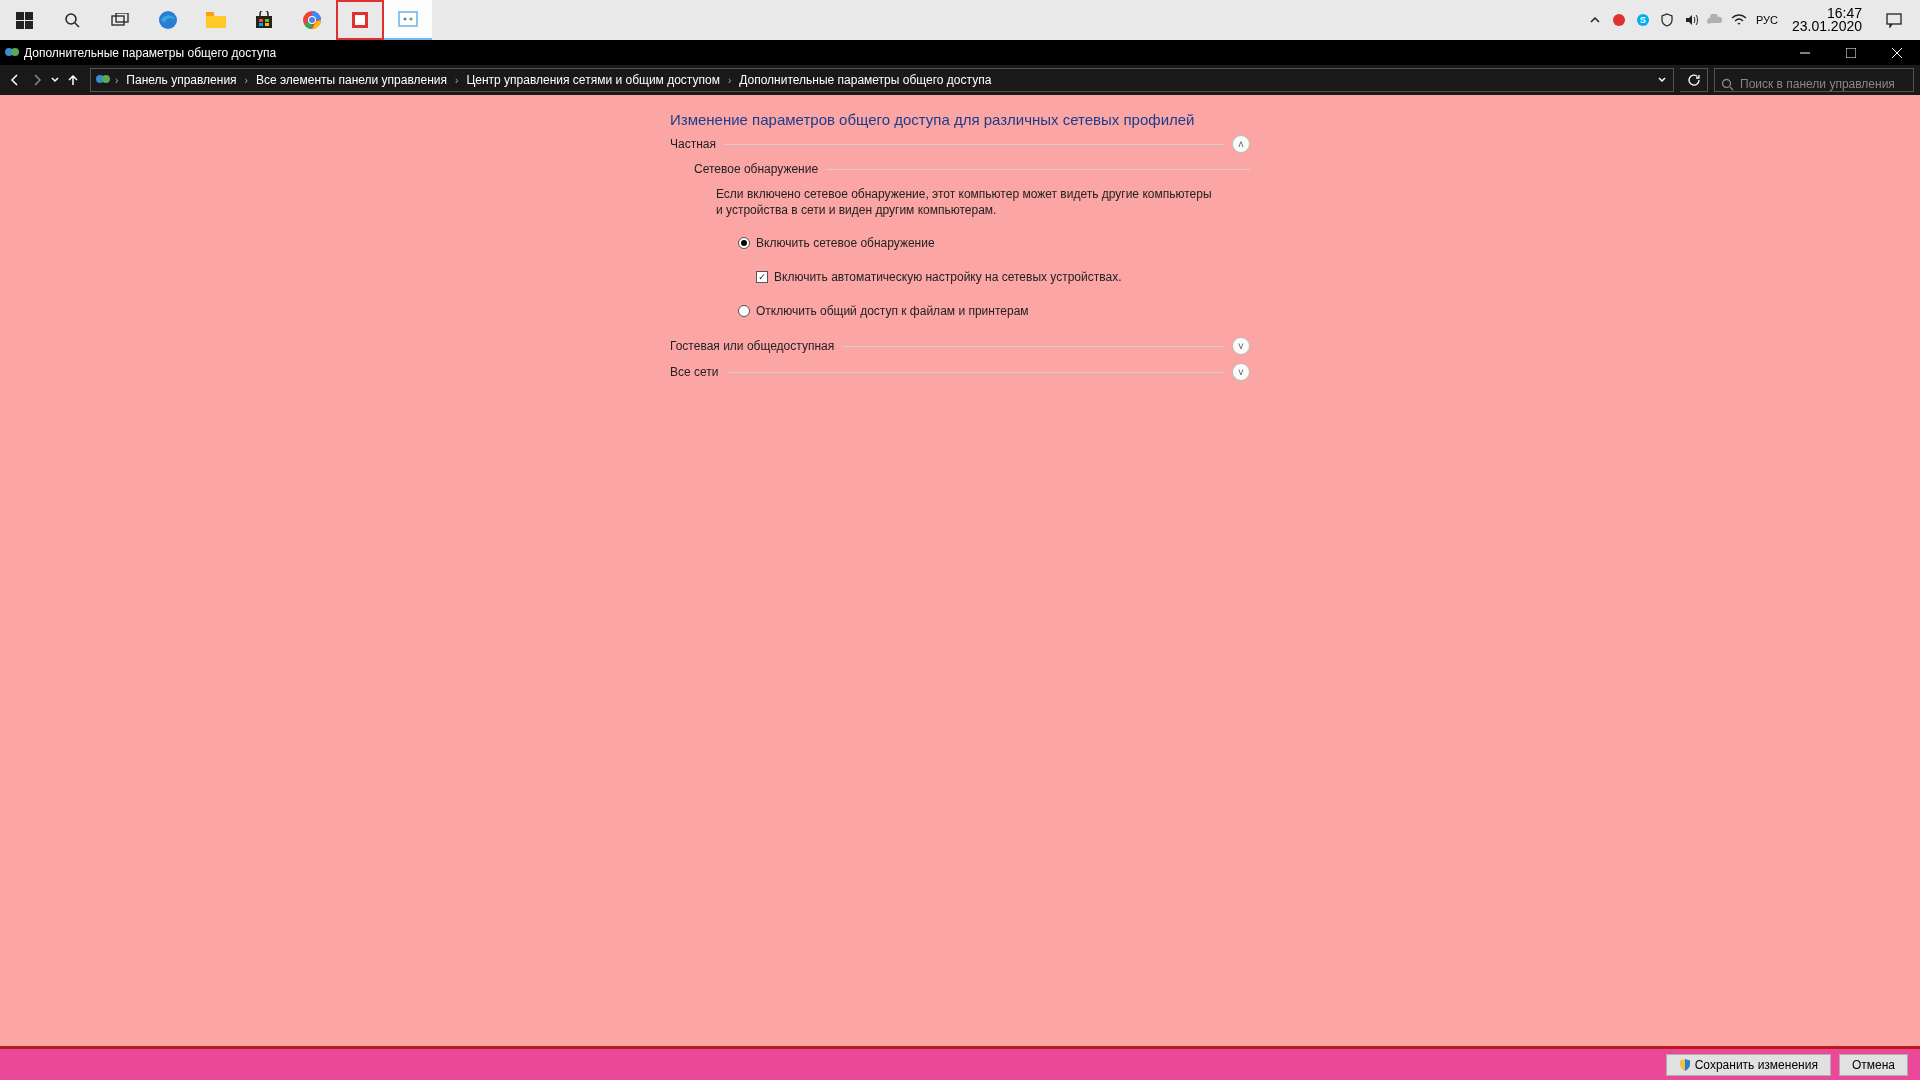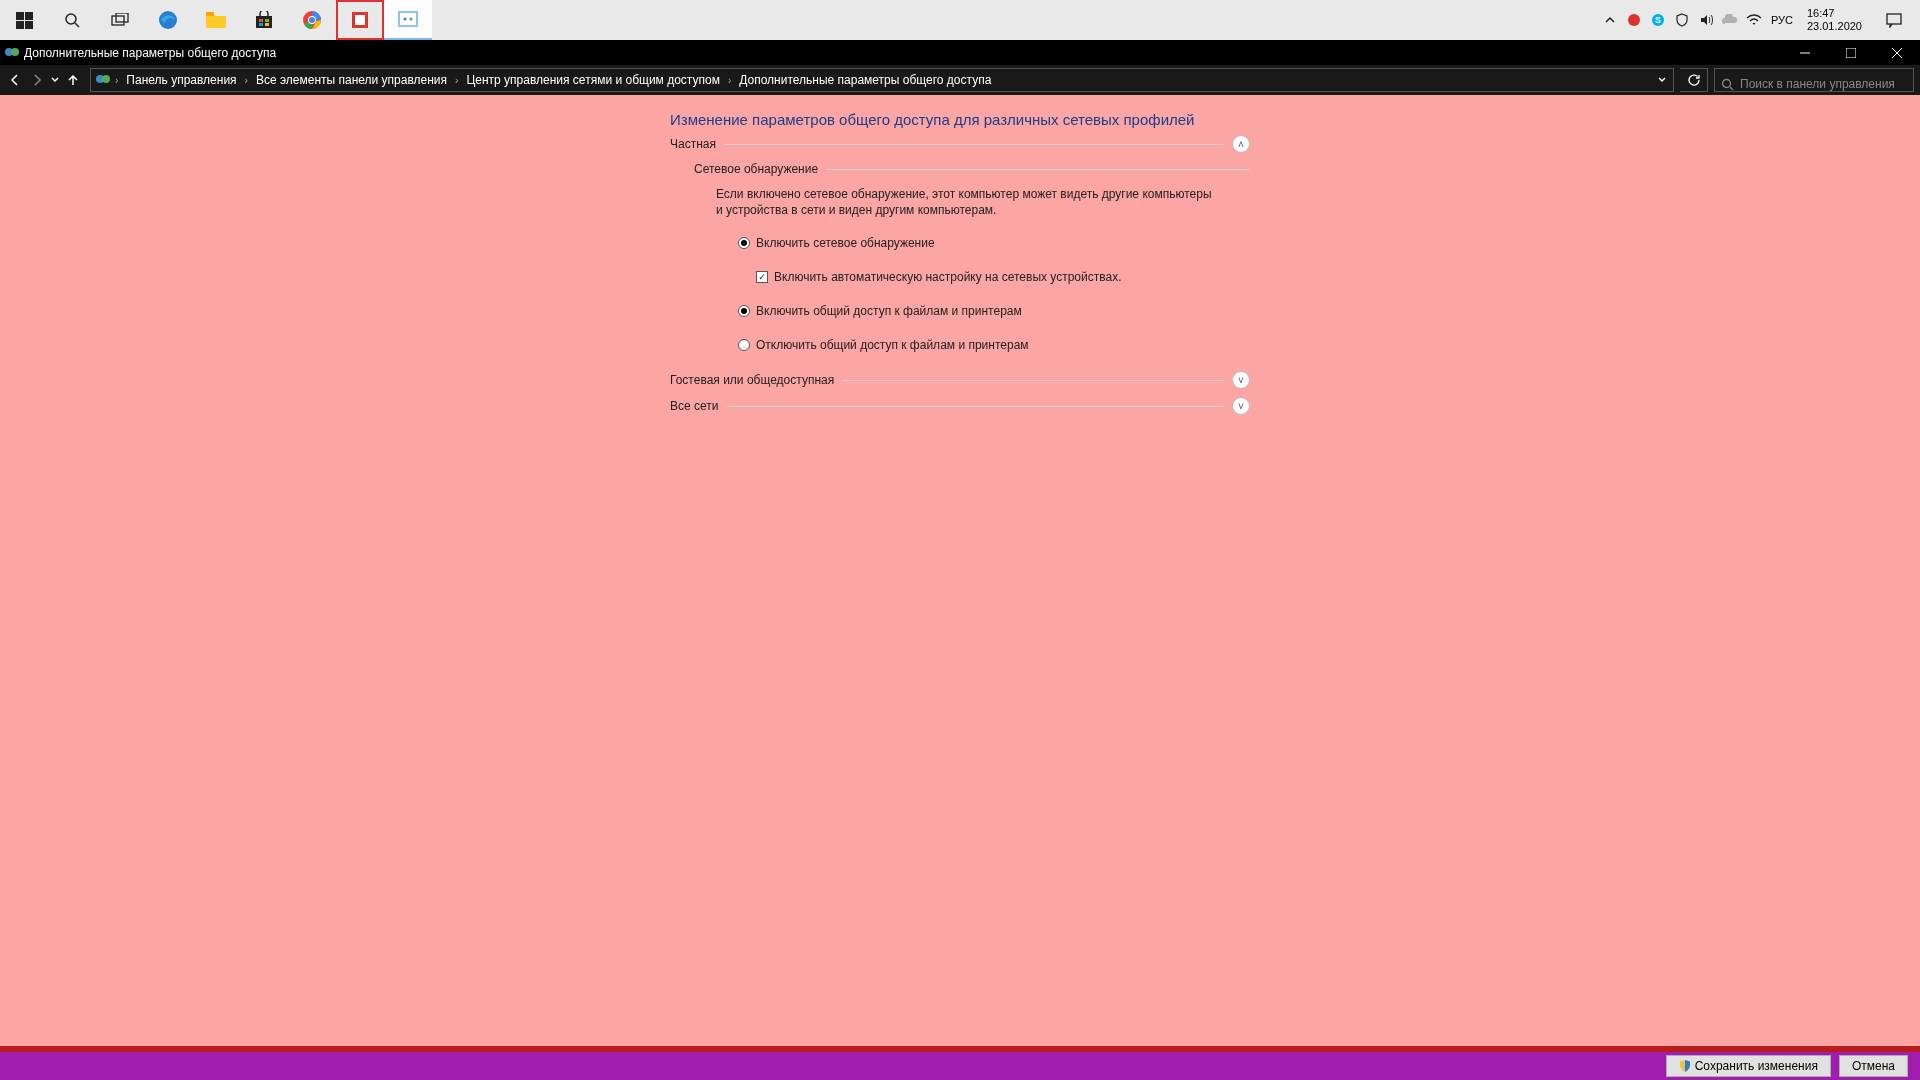--- a/index.html
+++ b/index.html
@@ -3,21 +3,21 @@
 <meta charset="utf-8">
 <style>
   * { box-sizing: border-box; margin: 0; padding: 0; }
   html, body { width: 1920px; height: 1080px; font-family: "Segoe UI", Tahoma, sans-serif; font-size: 12px; overflow: hidden; background: #fff; }
   
   .taskbar { position:absolute; top:0; left:0; right:0; height:40px; background:#e9e9e9; display:flex; align-items:center; }
   .taskbar .tb-left { display:flex; align-items:center; gap:0; }
   .taskbar .tb-btn { width:48px; height:40px; display:flex; align-items:center; justify-content:center; cursor:default; }
   .taskbar .tb-right { margin-left:auto; display:flex; align-items:center; gap:6px; padding-right:6px; }
   .tray-icon { width:18px; height:18px; display:flex; align-items:center; justify-content:center; }
-  .clock-block { text-align:left; font-size:11px; line-height:13px; padding:0 6px; }
+  .clock-block { text-align:right; font-size:14px; line-height:13px; padding:0 6px; }
   .notif-btn { width:40px; height:40px; display:flex; align-items:center; justify-content:center; }
   
   .titlebar { position:absolute; top:40px; left:0; right:0; height:25px; background:#000; color:#fff; display:flex; align-items:center; font-size:12px; }
   .titlebar .title-txt { margin-left:24px; }
   .titlebar .title-icon { position:absolute; left:4px; top:4px; }
   .titlebar .win-ctrls { margin-left:auto; display:flex; }
   .titlebar .win-ctrl { width:46px; height:25px; display:flex; align-items:center; justify-content:center; }
   
   .navbar { position:absolute; top:65px; left:0; right:0; height:30px; background:#191919; color:#fff; display:flex; align-items:center; font-size:12px; }
   .nav-btn { width:22px; height:30px; display:flex; align-items:center; justify-content:center; color:#fff; }
@@ -42,21 +42,21 @@
   .subgroup-row { display:flex; align-items:center; gap:8px; height:18px; }
   .subgroup-label { font-size:12px; color:#222; white-space:nowrap; }
   .sub-desc { font-size:12px; color:#222; line-height:1.35; margin:8px 0 6px 22px; width:500px; }
   .radio-row, .check-row { display:flex; align-items:center; gap:6px; font-size:12px; color:#222; margin:16px 0 2px 44px; height:18px; }
   .check-row { margin-left:62px; }
   .radio-dot { width:12px; height:12px; border:1px solid #555; border-radius:50%; display:flex; align-items:center; justify-content:center; background:#fff; }
   .radio-dot.checked::after { content:""; width:6px; height:6px; border-radius:50%; background:#000; }
   .check-box { width:12px; height:12px; border:1px solid #555; display:flex; align-items:center; justify-content:center; background:#fff; font-size:9px; line-height:9px; }
   .check-box.checked::after { content:"✓"; }
   
-  .footer { position:absolute; left:0; right:0; bottom:0; height:34px; background:#a21caf; border-top:6px solid #b91c1c; display:flex; align-items:center; justify-content:flex-end; gap:8px; padding-right:12px;margin-top:32px; }
+  .footer { position:absolute; left:0; right:0; bottom:0; height:34px; background:#ec4899; border-top:3px solid #b91c1c; display:flex; align-items:center; justify-content:flex-end; gap:8px; padding-right:12px;margin-top:32px; }
   .btn { height:22px; padding:0 12px; border:1px solid #adadad; background:#e1e1e1; font-size:12px; display:flex; align-items:center; gap:4px; }
   .shield-icon { display:inline-flex; }
 </style>
 </head>
 <body>
 
 <div class="taskbar">
   <div class="tb-left">
     <div class="tb-btn">
       <svg width="17" height="17" viewBox="0 0 17 17">
@@ -285,24 +285,20 @@
       <div class="radio-row">
         <span class="radio-dot checked"></span>
         <span>Включить сетевое обнаружение</span>
       </div>
       <div class="check-row">
         <span class="check-box checked"></span>
         <span>Включить автоматическую настройку на сетевых устройствах.</span>
       </div>
 
       <div class="radio-row">
-        <span class="radio-dot checked"></span>
-        <span>Включить общий доступ к файлам и принтерам</span>
-      </div>
-      <div class="radio-row">
         <span class="radio-dot"></span>
         <span>Отключить общий доступ к файлам и принтерам</span>
       </div>
     </div>
 
     <div class="section-row" style="margin-top:8px;">
       <span class="section-label">Гостевая или общедоступная</span>
       <div class="section-line"></div>
       <div class="chev-btn">˅</div>
     </div>

